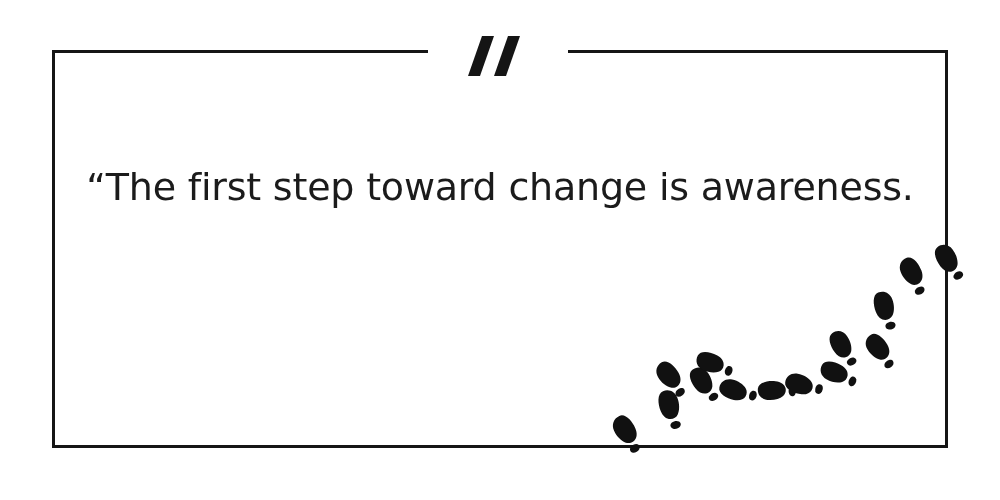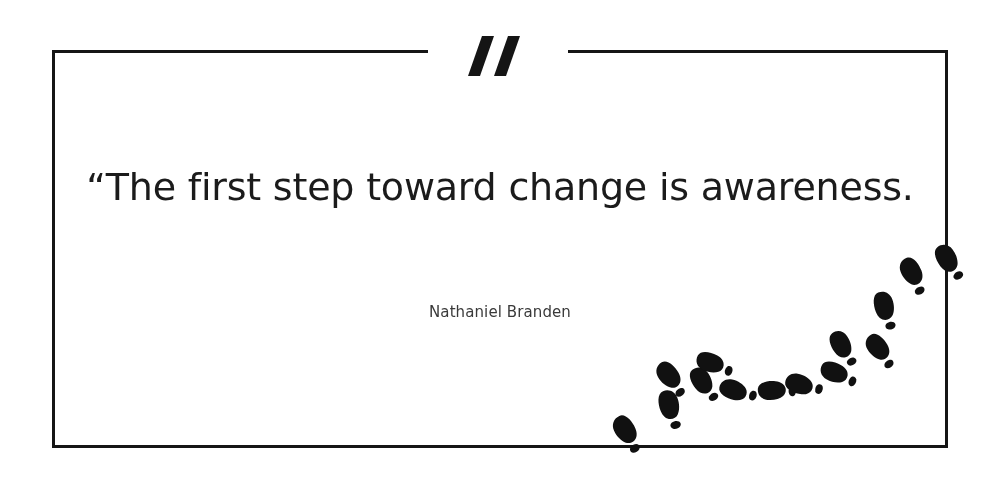--- a/index.html
+++ b/index.html
@@ -127,21 +127,20 @@
     <svg width="66" height="44" viewBox="0 0 66 44" xmlns="http://www.w3.org/2000/svg">
       <polygon points="16,2 28,2 14,42 2,42" fill="#151515"></polygon>
       <polygon points="42,2 54,2 40,42 28,42" fill="#151515"></polygon>
     </svg>
   </div>
 
   <div class="quote-block">
     <div class="quote-line">“The first step toward change is awareness.</div>
   </div>
 
-  <div class="attribution">Nathaniel Branden</div>
 
   <div class="footprints">
       <div class="footprint" style="left: 613px; top: 411px; transform: rotate(-24deg) scale(0.92); transform-origin: 50% 50%;"><svg width="30" height="46" viewBox="0 0 30 46" xmlns="http://www.w3.org/2000/svg">
           <g transform="scale(-1,1) translate(-30,0)">
             <path d="M15.6 1.2 C22.6 1.2 27.4 6.4 27.4 13.6 C27.4 20.6 24.6 27.2 21.0 30.6 C18.6 32.9 15.0 33.6 11.8 32.4 C7.6 30.8 5.2 26.4 5.2 20.2 C5.2 12.0 8.4 1.2 15.6 1.2 Z" fill="#111111"></path>
             <path d="M11.4 36.6 C14.8 35.6 17.8 36.4 19.4 38.4 C20.8 40.2 20.4 42.6 18.4 43.8 C16.2 45.1 12.8 44.8 10.6 43.2 C8.6 41.7 8.4 38.8 10.0 37.4 Z" fill="#111111"></path>
           </g>
         </svg></div>
       <div class="footprint" style="left: 655px; top: 387px; transform: rotate(-22deg) scale(0.92); transform-origin: 50% 50%;"><svg width="30" height="46" viewBox="0 0 30 46" xmlns="http://www.w3.org/2000/svg">
           <g>

